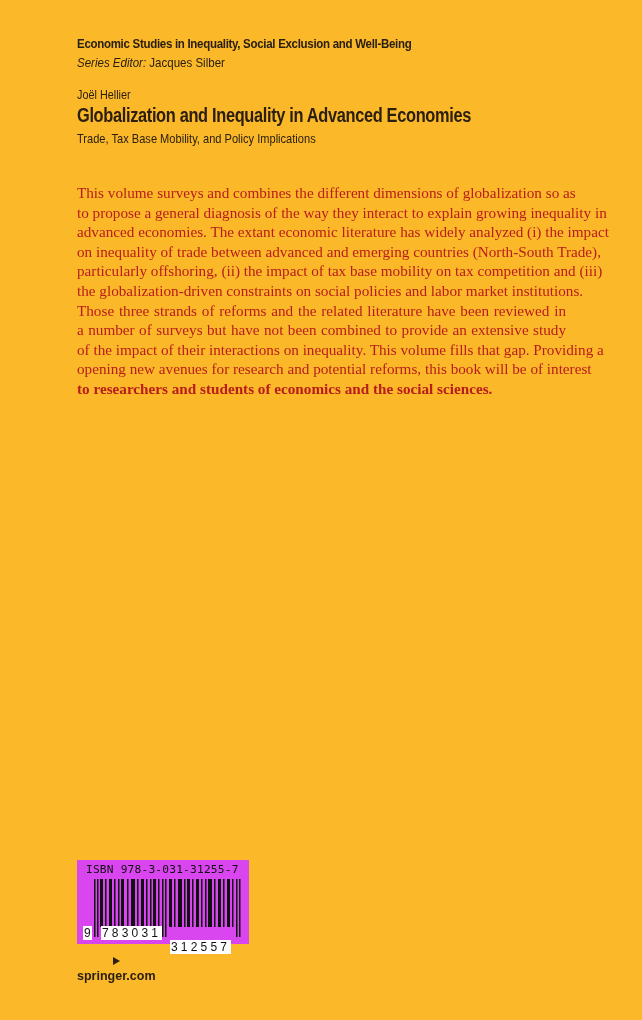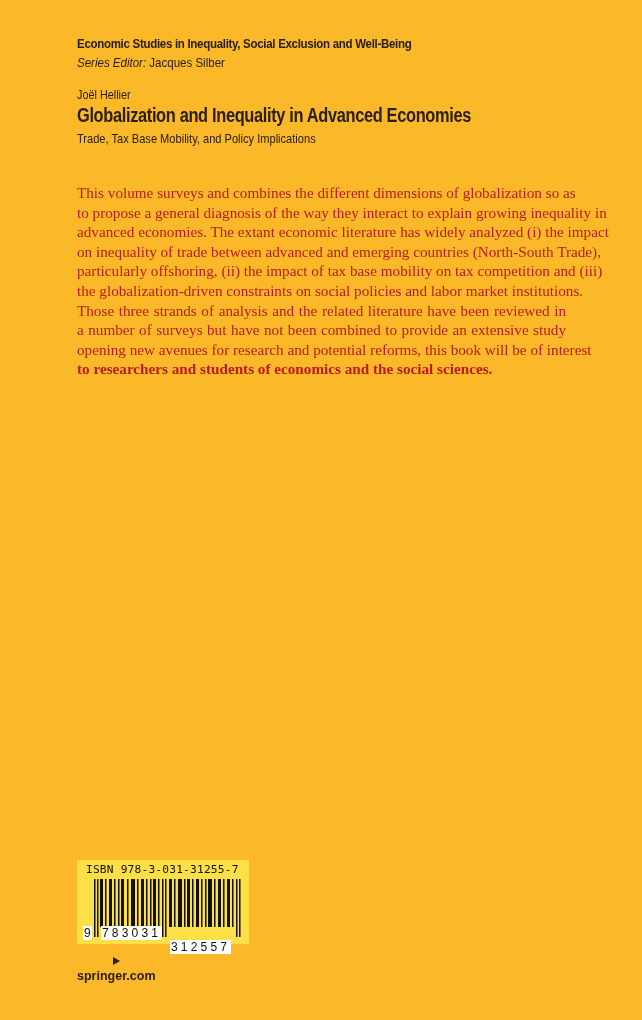--- a/index.html
+++ b/index.html
@@ -57,21 +57,21 @@
     }
     .blurb .ln {
       display: block; white-space: nowrap;
       text-align: justify; text-align-last: justify;
       width: 489px;
     }
     .blurb .ln.last { text-align-last: left; font-weight: bold; }
     .isbn-box {
       position: absolute; left: 77px; top: 860px;
       width: 172px; height: 84px;
-      background: #fde047;
+      background: #d946ef;
       text-align: right;
     }
     .isbn-text {
       position: absolute; left: 9px; top: 3px;
       font-family: "DejaVu Sans Mono", monospace;
       font-size: 11.2px; letter-spacing: 0.2px;
       color: #111; white-space: nowrap;
     }
     .barcode {
       position: absolute; left: 17px; top: 19px;
@@ -111,22 +111,23 @@
 <div class="title">Globalization and Inequality in Advanced Economies</div>
 <div class="subtitle">Trade, Tax Base Mobility, and Policy Implications</div>
 
 <div class="blurb">
   <span class="ln">This volume surveys and combines the different dimensions of globalization so as</span>
   <span class="ln">to propose a general diagnosis of the way they interact to explain growing inequality in</span>
   <span class="ln">advanced economies. The extant economic literature has widely analyzed (i) the impact</span>
   <span class="ln">on inequality of trade between advanced and emerging countries (North-South Trade),</span>
   <span class="ln">particularly offshoring, (ii) the impact of tax base mobility on tax competition and (iii)</span>
   <span class="ln">the globalization-driven constraints on social policies and labor market institutions.</span>
-  <span class="ln">Those three strands of analysis and the related literature have been reviewed in</span>
+  <span class="ln">Those three strands of reforms and the related literature have been reviewed in</span>
   <span class="ln">a number of surveys but have not been combined to provide an extensive study</span>
+  <span class="ln">of the impact of their interactions on inequality. This volume fills that gap. Providing a</span>
   <span class="ln">opening new avenues for research and potential reforms, this book will be of interest</span>
   <span class="ln last">to researchers and students of economics and the social sciences.</span>
 </div>
 
 <div class="isbn-box">
   <div class="isbn-text">ISBN 978-3-031-31255-7</div>
   <svg class="barcode" viewBox="0 0 148 58" preserveAspectRatio="none">
     <g fill="#111">
       <rect x="0" y="0" width="1.5" height="58"></rect>
       <rect x="3" y="0" width="1.5" height="58"></rect>

